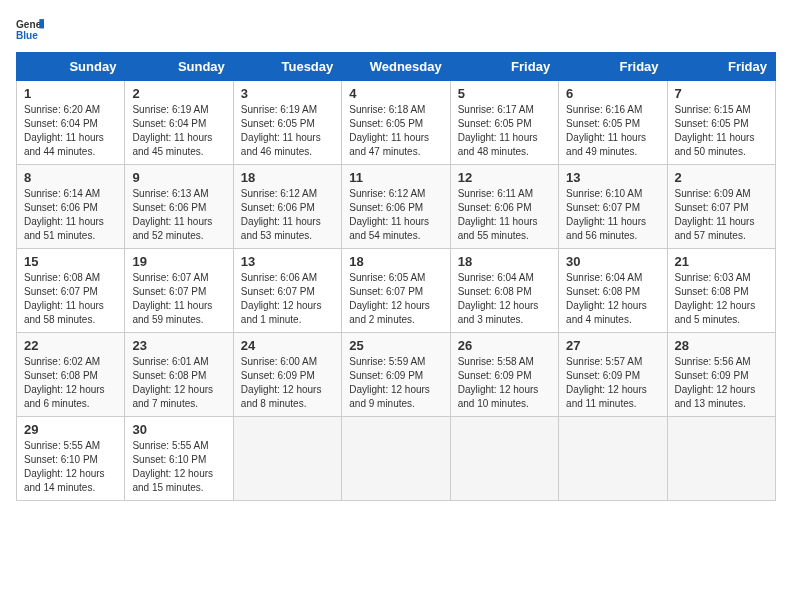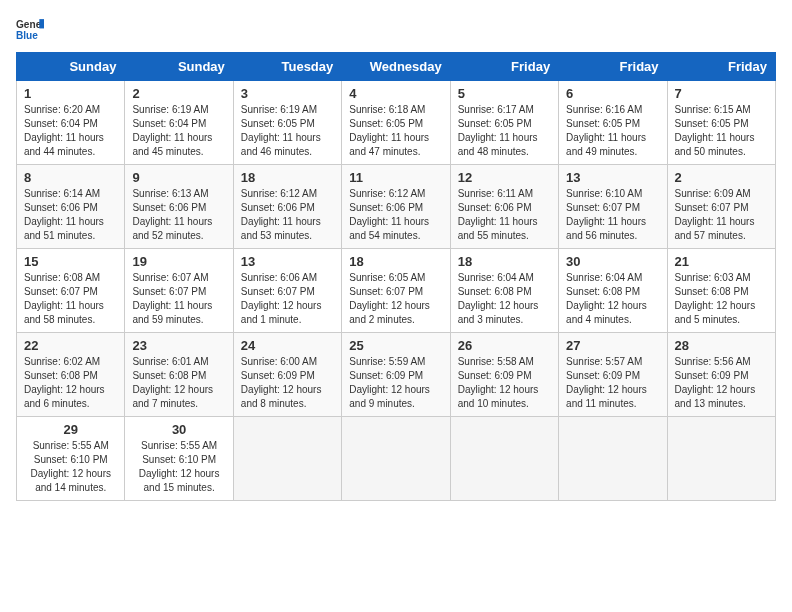--- a/index.html
+++ b/index.html
@@ -73,21 +73,20 @@
     .day-info {
       font-size: 10px;
       line-height: 1.4;
       color: #333;
     }
     .empty-cell {
       background: #f5f5f5 !important;
     }
     .last-row td {
       height: 70px;
-      text-align: center;
     }
   </style>
 </head>
 <body>
 
 <div class="header">
   <div class="logo">
     <svg class="logo-icon" viewBox="0 0 36 36">
       <text x="0" y="16" font-size="13" font-weight="bold" fill="#333">General</text>
       <text x="0" y="30" font-size="13" font-weight="bold" fill="#1565c0">Blue</text>

